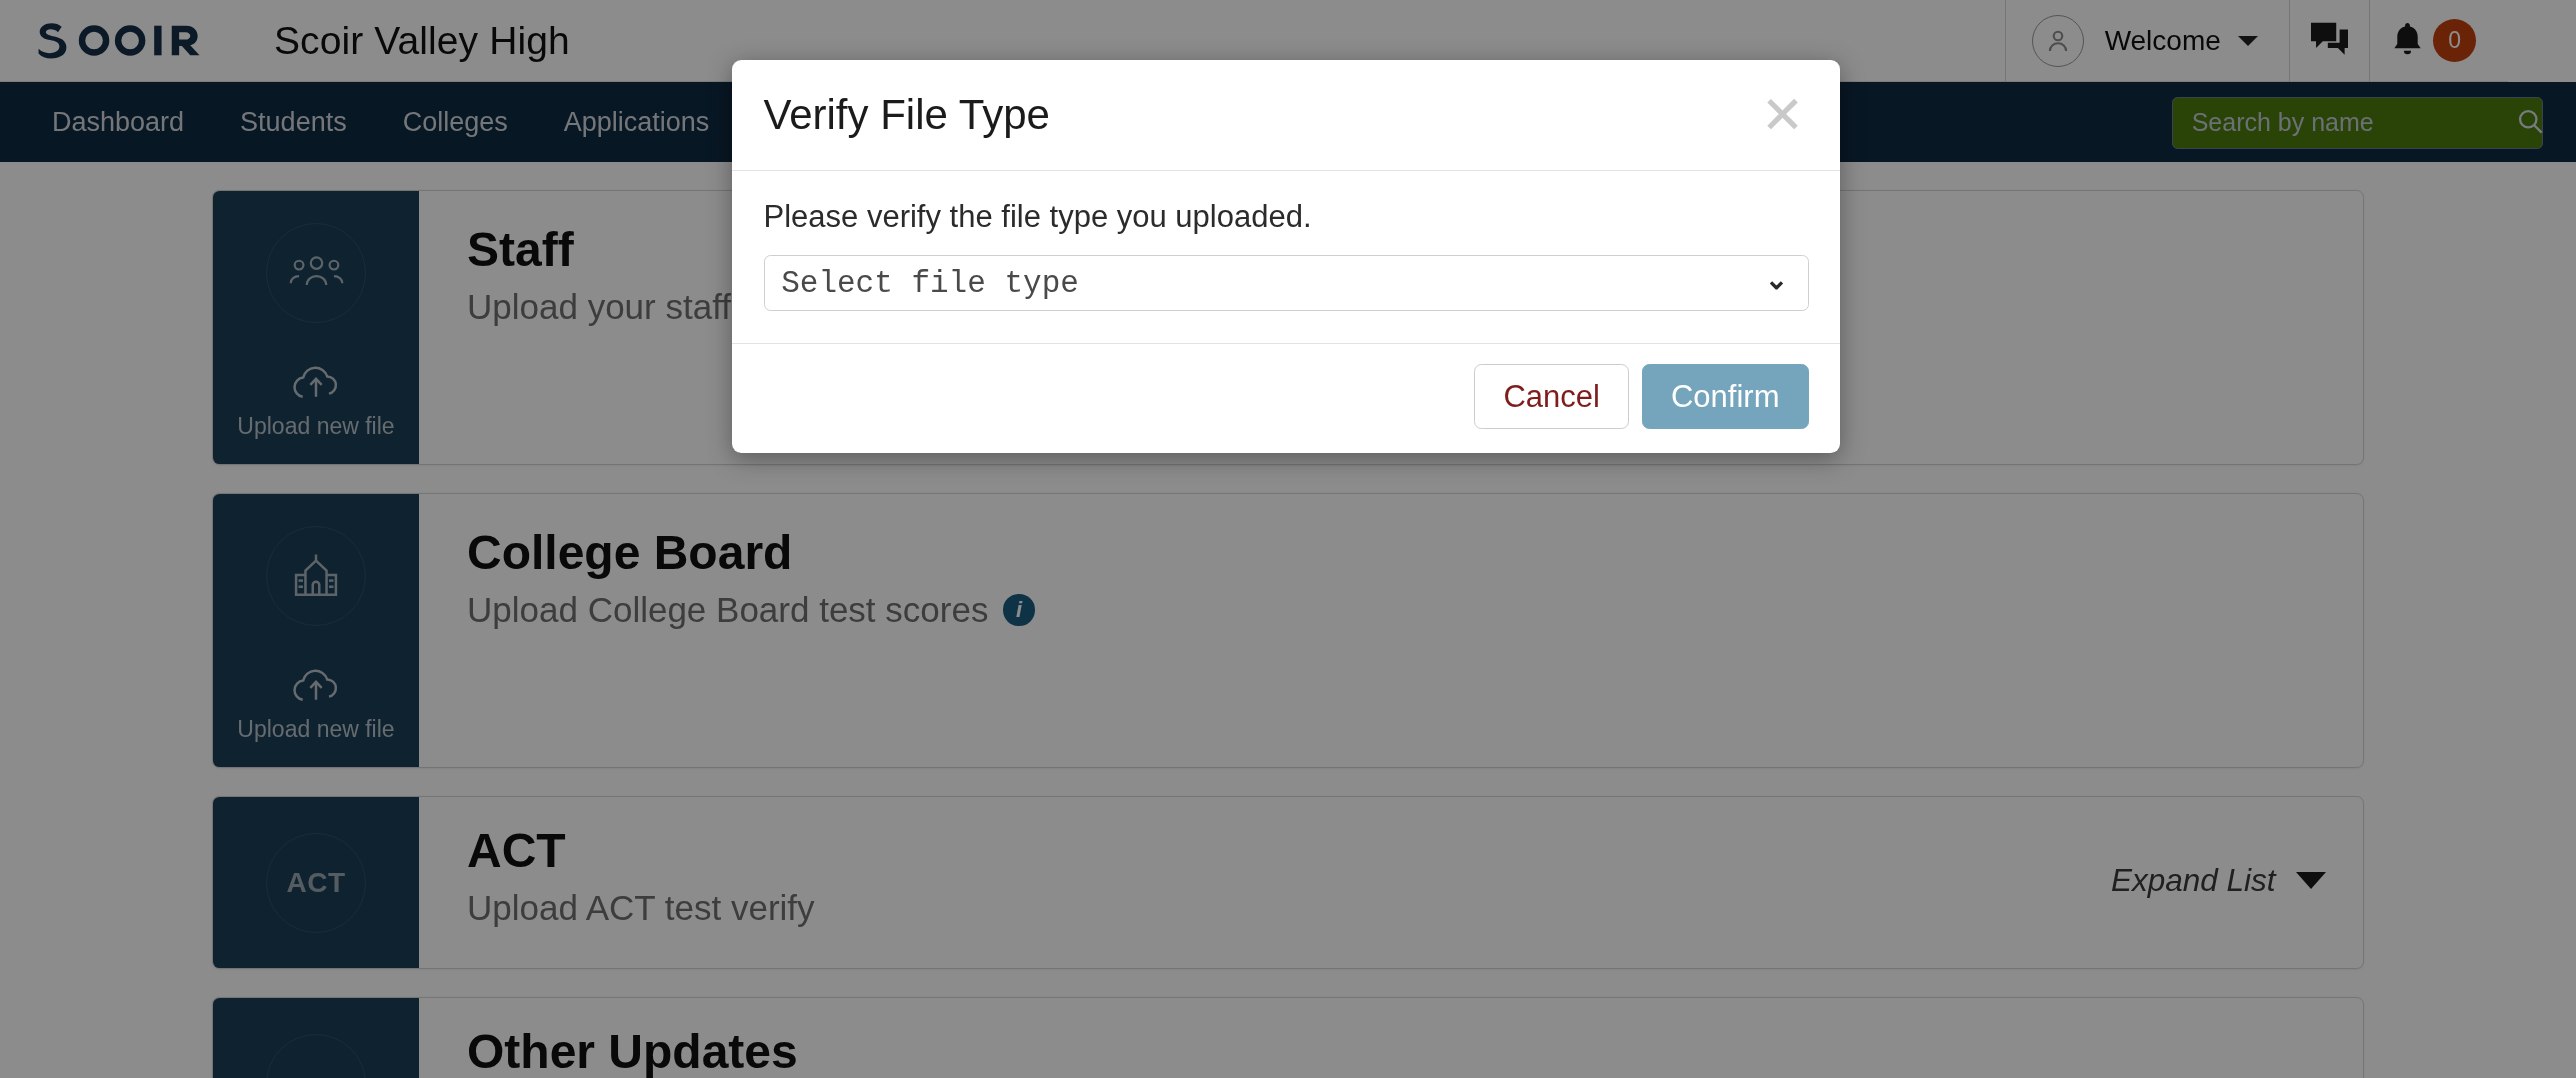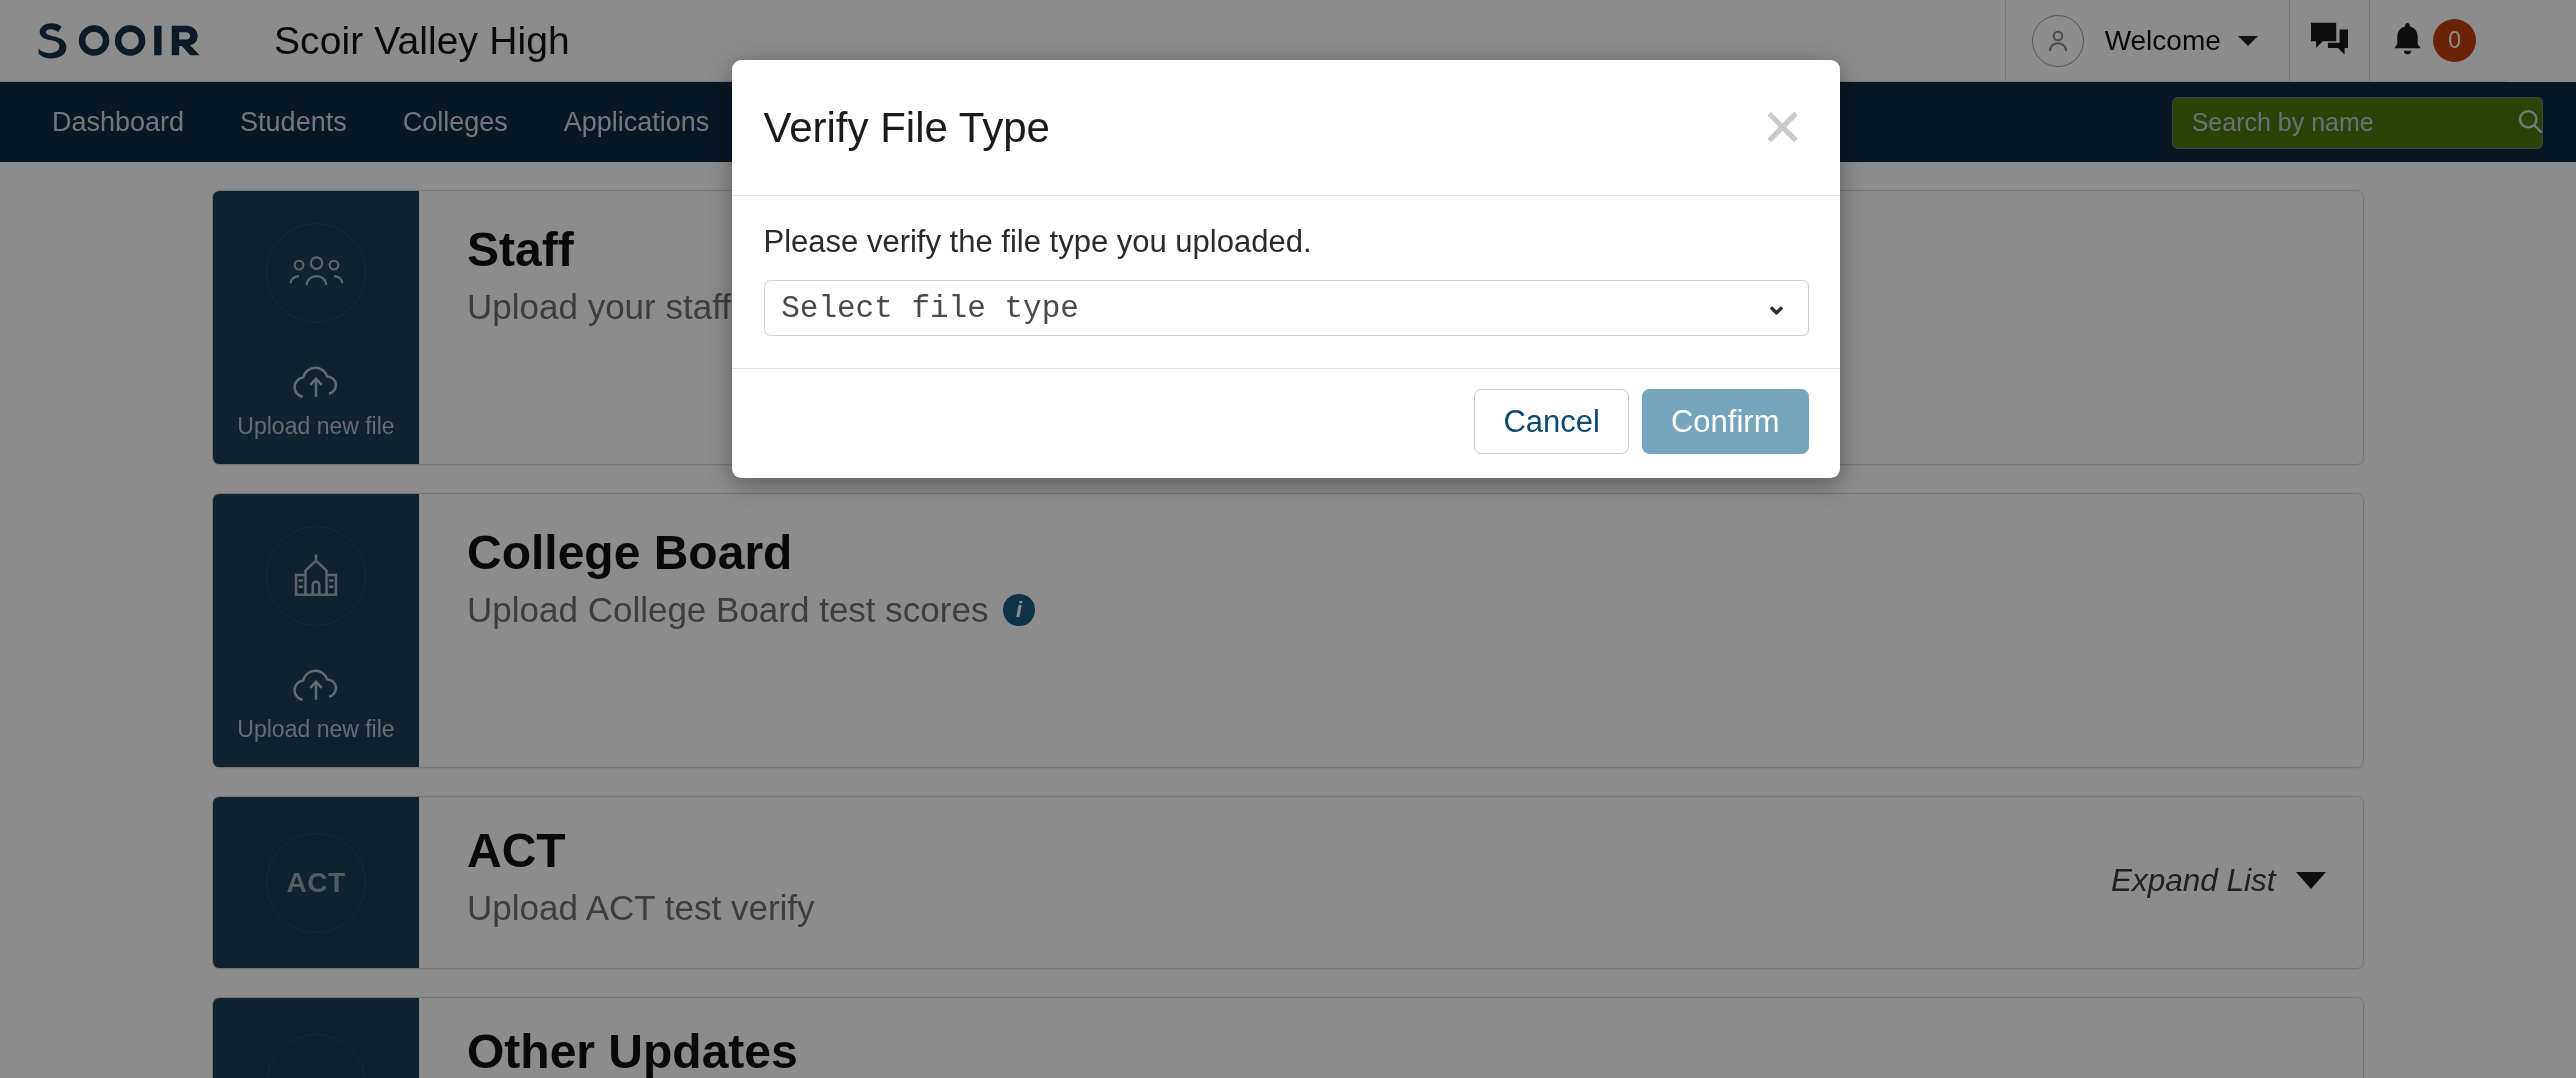--- a/index.html
+++ b/index.html
@@ -215,21 +215,21 @@
     position: absolute;
     left: 732px; top: 60px;
     width: 1108px;
     background: #ffffff;
     border-radius: 9.3px;
     box-shadow: 0 5.6px 24px rgba(0,0,0,0.35);
     z-index: 100;
     overflow: hidden;
   }
   .modal-header {
-    height: 136px;
+    height: 111px;
     display: flex; align-items: center;
     padding: 0 31.5px 0 31.5px;
     border-bottom: 0.9px solid #e3e3e3;
   }
   .modal-title {
     font-size: 42px;
     color: #1b1b1b;
   }
   .modal-close {
     margin-left: auto;
@@ -281,21 +281,21 @@
     font-family: "Liberation Sans", sans-serif;
     font-size: 31px;
     border-radius: 7.4px;
     padding: 0 28px;
     height: 65px;
     cursor: pointer;
   }
   .btn-cancel {
     background: #ffffff;
     border: 0.9px solid #cccccc;
-    color: #0c4a6e;
+    color: #7f1d1d;
   }
   .btn-confirm {
     background: #74a5bc;
     border: 0.9px solid #74a5bc;
     color: #ffffff;
   }
 </style>
 </head>
 <body>
 

